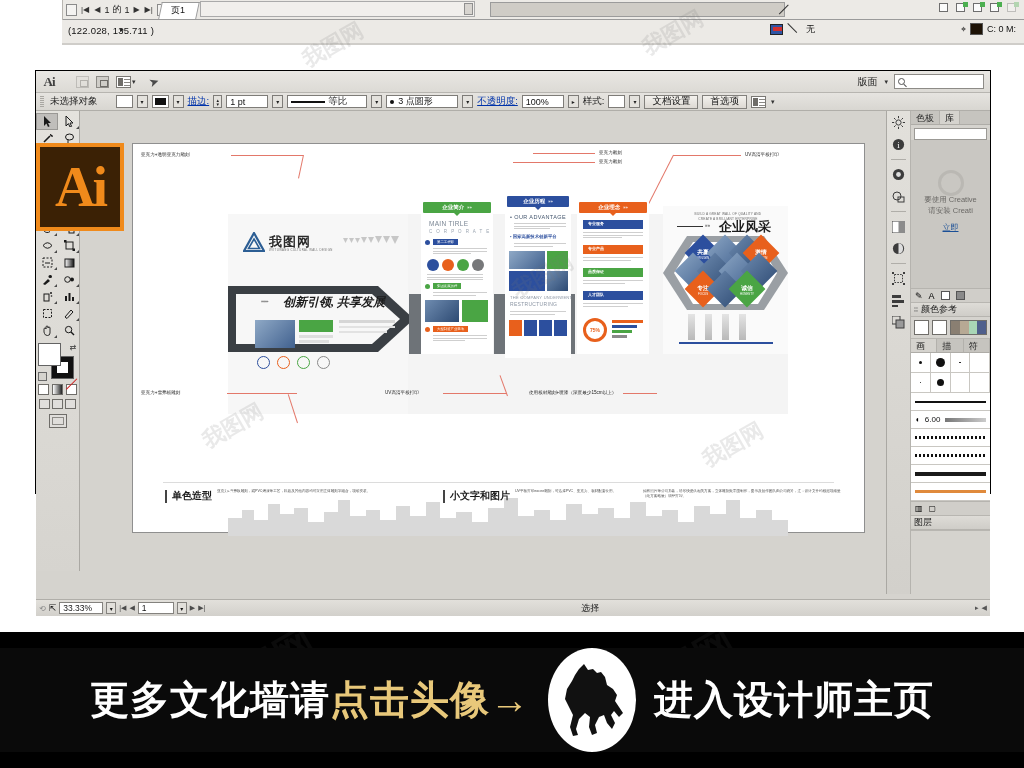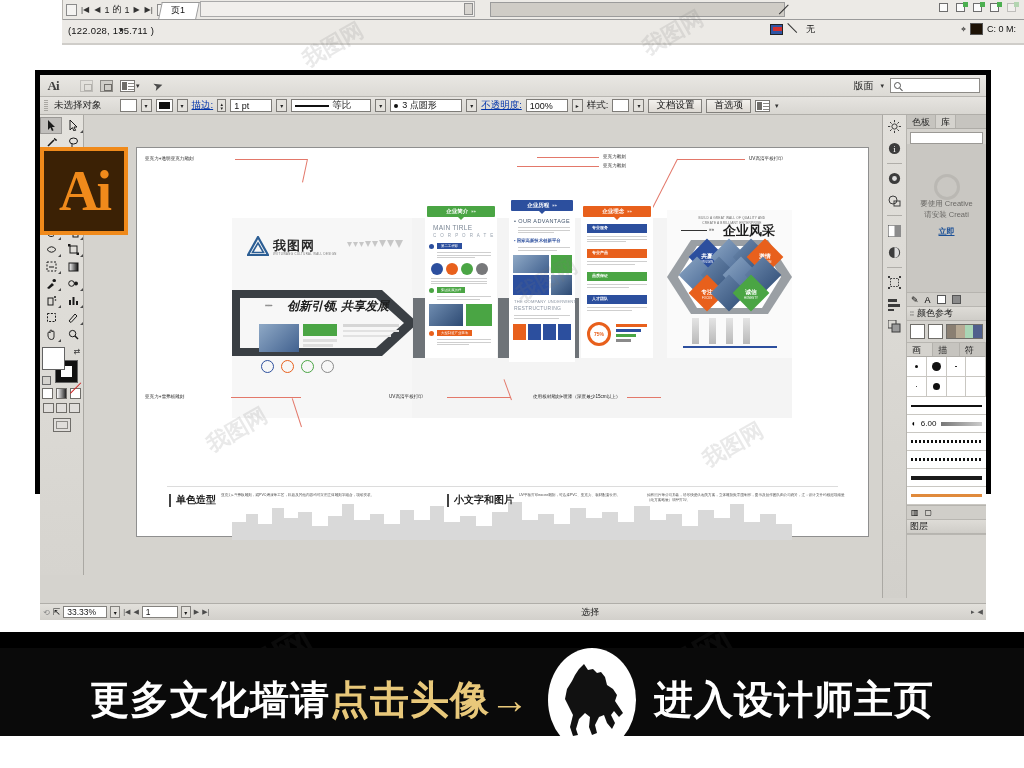--- a/index.html
+++ b/index.html
@@ -38,21 +38,21 @@
   .ts-prf:after{content:""; position:absolute; left:2px; top:2px; width:9px; height:4px; background:#d03030;}
   .ts-nobox { width:13px; height:13px; position:relative; }
   .ts-nobox:before,.ts-nobox:after{content:""; position:absolute; left:0; top:0; width:13px; height:1px; background:#333; transform-origin:0 0;}
   .ts-nobox:before{transform:rotate(45deg);} .ts-nobox:after{transform:rotate(-45deg) translateY(-13px);}
   .ts-swatch{ width:13px;height:12px;background:#1d1205;border:1px solid #555;}
   .ts-left-edge{ position:absolute; left:62px; top:0; width:1px; height:44px; background:#b9b6b1;}
   .ts-bottomline { position:absolute; left:62px; top:43px; width:962px; height:2px; background:#cfcdc9;}
 
   
   .ai { position:absolute; left:35px; top:70px; width:956px; height:424px; background:#d5d3ce;
-        border:5px solid #000000; }
+        border:1px solid #000000; }
   .ai-menubar { position:relative; height:22px; background:linear-gradient(#e9e7e3,#dcdad5);
         border-bottom:1px solid #b7b5b0; display:flex; align-items:center; }
   .ai-logo { width:26px; text-align:center; font-size:13px; font-weight:bold; color:#404040;
         font-family:"Liberation Serif",serif; letter-spacing:-1px; }
   .ai-menu { display:flex; align-items:center; gap:0px; }
   .ai-menu .mi { font-size:10.5px; color:#1d1d1d; padding:2px 8px; white-space:nowrap; }
   .ai-mb-icons { display:flex; align-items:center; gap:7px; margin-left:14px; }
   .mbi { width:13px; height:12px; border:1px solid #8c8a86; background:#e2e0db; position:relative; }
   .mbi.dim{opacity:.4;}
   .mbi.sel{ background:#cfcdc8; }
@@ -150,21 +150,21 @@
   .tabs .t.on { background:#d5d3ce; color:#111;}
   .colorbar { height:13px; margin:3px 3px 0; background:linear-gradient(90deg,#ff0000,#ffff00,#00ff00,#00ffff,#0000ff,#ff00ff,#ff0000);
         border:1px solid #8e8c88;}
   .csw-row { display:flex; align-items:center; gap:0; padding:3px;}
   .csw { width:13px; height:13px; border:1px solid #6f6d69;}
   .csw.none{ background:#fff; position:relative;}
   .csw.none:after{content:""; position:absolute; left:-1px; top:5px; width:18px; height:1.4px; background:#d02020; transform:rotate(-45deg); transform-origin:0 0;}
   .lib-body { height:148px; background:#c9c7c2; position:relative; padding:4px;}
   .lib-search { height:12px; background:#fff; border:1px solid #9b9995; }
   .lib-msg { position:absolute; left:0; right:0; top:54px; text-align:center; font-size:7.5px; color:#6a6865; line-height:11px;}
-  .lib-link { color:#1a4f96; text-decoration:underline; font-size:8px;font-weight:bold;}
+  .lib-link { color:#1a4f96; text-decoration:underline; font-size:8px;}
   .lib-circ { position:absolute; left:50%; top:30px; transform:translateX(-50%); width:26px; height:26px;
         border:3px solid #bab8b3; border-radius:50%;}
   .lib-foot { height:14px; background:#d0cec9; border-top:1px solid #b6b4af; display:flex; align-items:center; gap:6px; padding-left:4px;}
   .cg-row { display:flex; gap:3px; padding:3px;}
   .cg-box { width:15px; height:15px; border:1px solid #6f6d69; background:#fff;}
   .cg-strip { flex:1; display:flex; border:1px solid #6f6d69;}
   .cg-strip div { flex:1; }
   .brush-grid { display:grid; grid-template-columns:repeat(4,1fr); }
   .bcell { height:20px; border-right:1px solid #c9c7c2; border-bottom:1px solid #c9c7c2;
         background:#fff; display:flex; align-items:center; justify-content:center;}
@@ -204,21 +204,21 @@
   .diamond > span { display:block; width:100%; height:100%; transform:rotate(-45deg) scale(1.45); }
 
   
   .infoline { position:absolute; left:30px; right:30px; top:338px; height:1px; background:#dcdcdc;}
   .infoblk { position:absolute; display:flex; align-items:flex-start; gap:5px;}
   .infoblk .bar { width:2px; height:13px; background:#444; margin-top:1px;}
   .infoblk .h { font-size:10px; font-weight:bold; color:#1a1a1a; white-space:nowrap;}
   .infoblk .d { font-size:3.6px; color:#4a4a4a; line-height:5px; max-width:210px;}
 
   
-  .banner { position:absolute; left:0; top:632px; width:1024px; height:104px; background:#000; overflow:hidden;}
+  .banner { position:absolute; left:0; top:632px; width:1024px; height:136px; background:#000; overflow:hidden;}
   .banner-inner { position:absolute; left:0; top:16px; width:1024px; height:104px;
         background:#0a0a0a; display:flex; align-items:center; justify-content:center; gap:18px;}
   .bn-text { font-family:"Liberation Sans",sans-serif; font-weight:bold; font-size:39px; color:#fff;
         letter-spacing:1px; white-space:nowrap; }
   .bn-text .gold { color:#e8c87a; }
   .bn-logo { width:88px; height:104px; background:#fff; border-radius:50%; display:flex;
         align-items:center; justify-content:center; flex:0 0 88px;}
   .bn-wm { position:absolute; font-size:40px; color:rgba(255,255,255,.045); font-weight:bold;
         transform:rotate(-30deg); pointer-events:none;}
 

